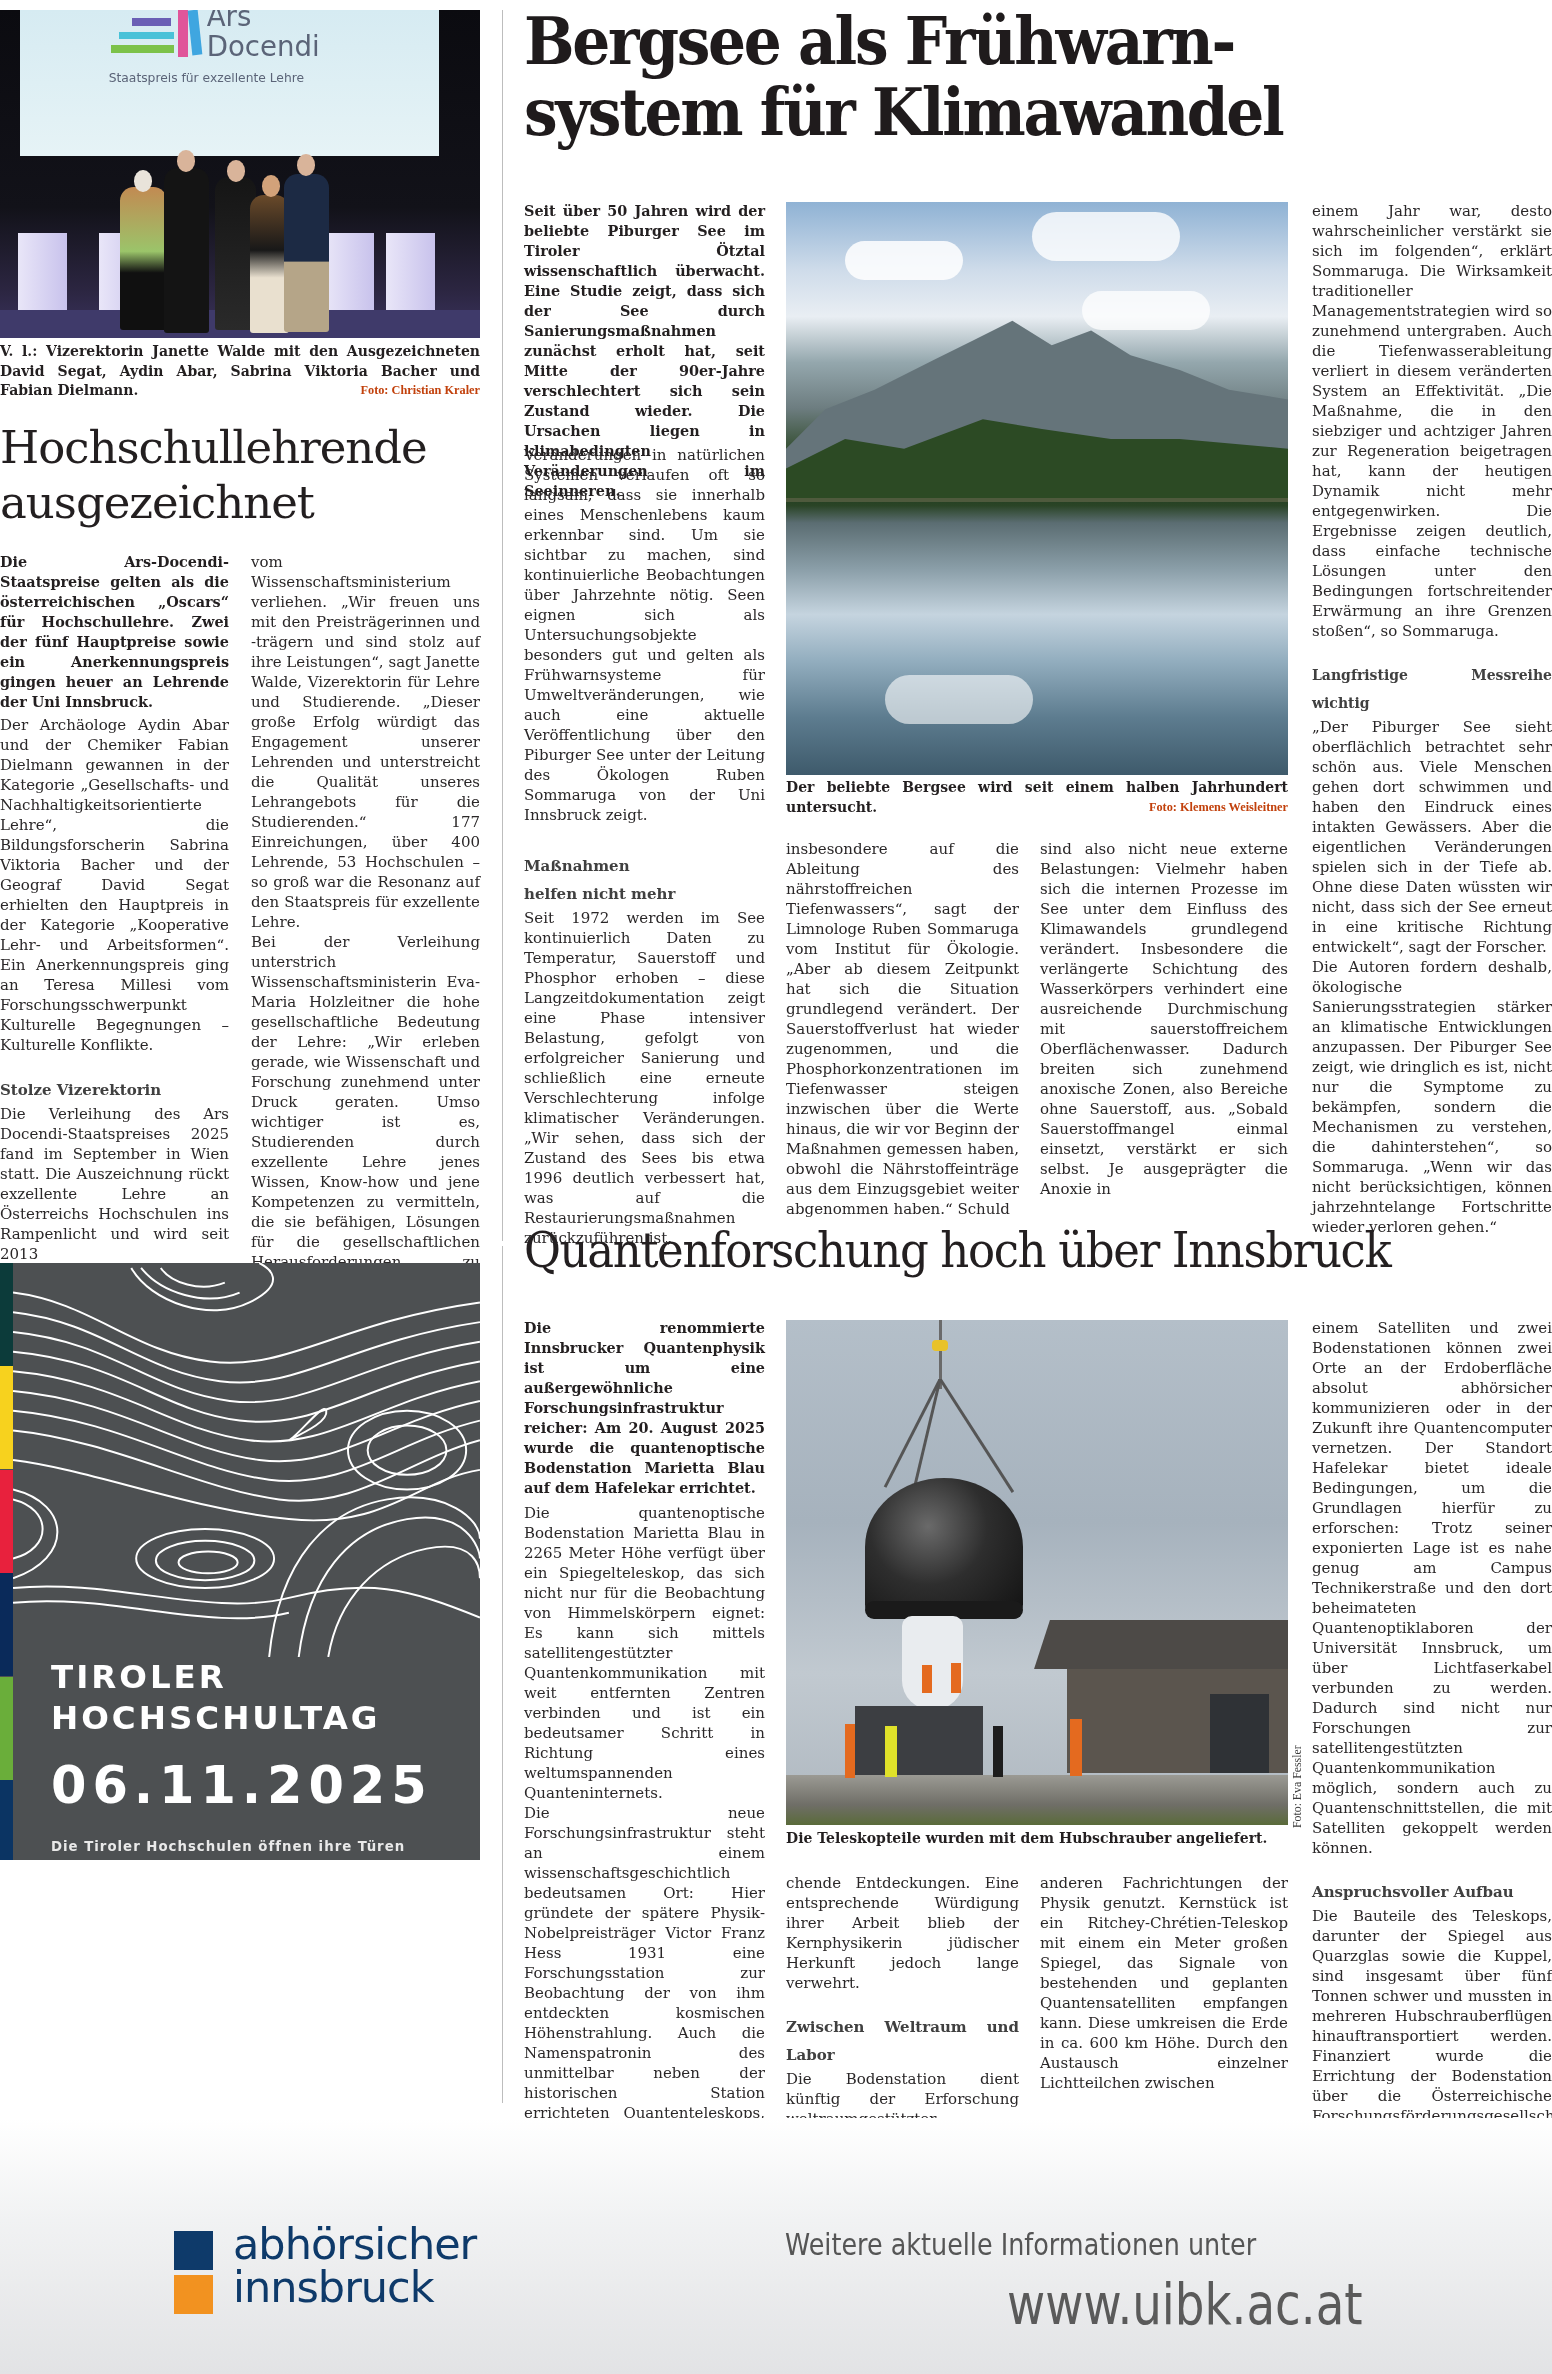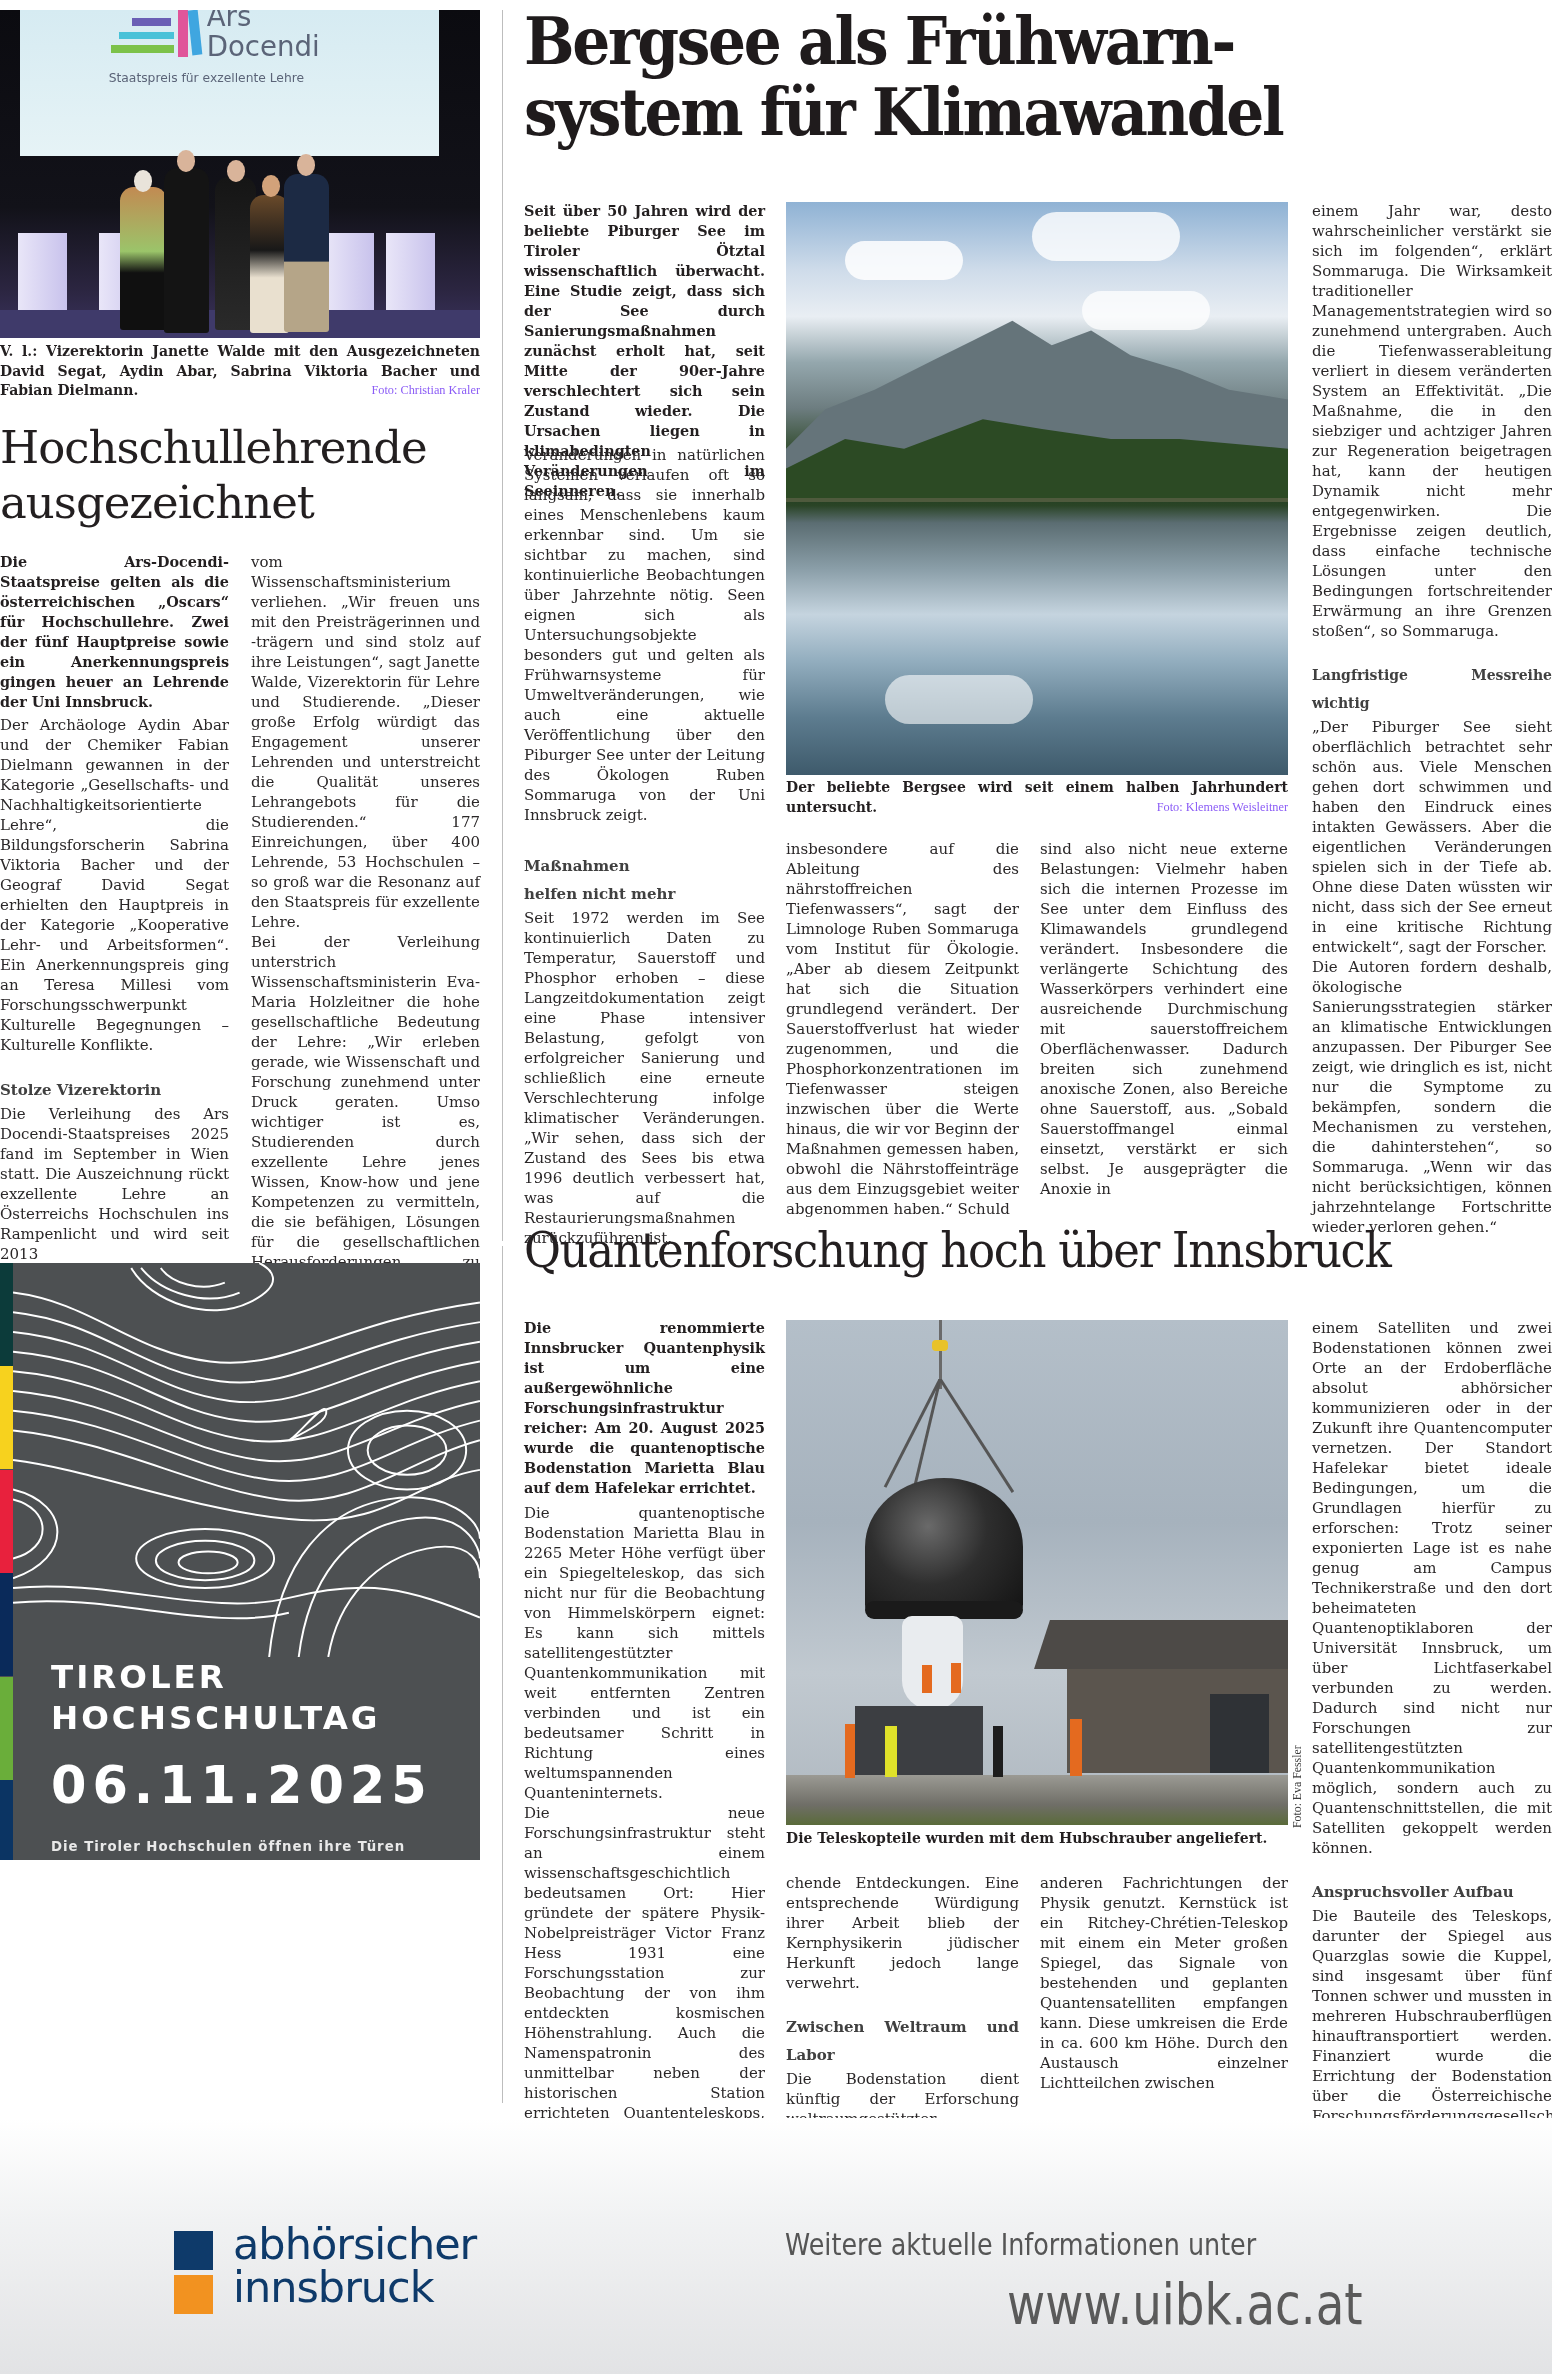--- a/index.html
+++ b/index.html
@@ -35,23 +35,23 @@
     font-family: "DejaVu Serif", serif;
     font-weight: bold;
     font-size: 14px;
     line-height: 19.7px;
     text-align: justify;
     color: #231f20;
   }
   .credit {
     font-family: "Liberation Serif", serif;
     font-size: 12.3px;
-    color: #8b5cf6;
+    color: #c2410c;
     float: right;
-    font-weight: normal;
+    font-weight: bold;
   }
 
   
   .vline { position: absolute; width: 1px; background: #bdbdbd; }
 
   
   #photo-award {
     left: 0; top: 9.9px; width: 480px; height: 328px;
     background: linear-gradient(180deg, #0b0b10 0%, #121219 60%, #2b2540 85%, #3b3460 100%);
     overflow: hidden;

